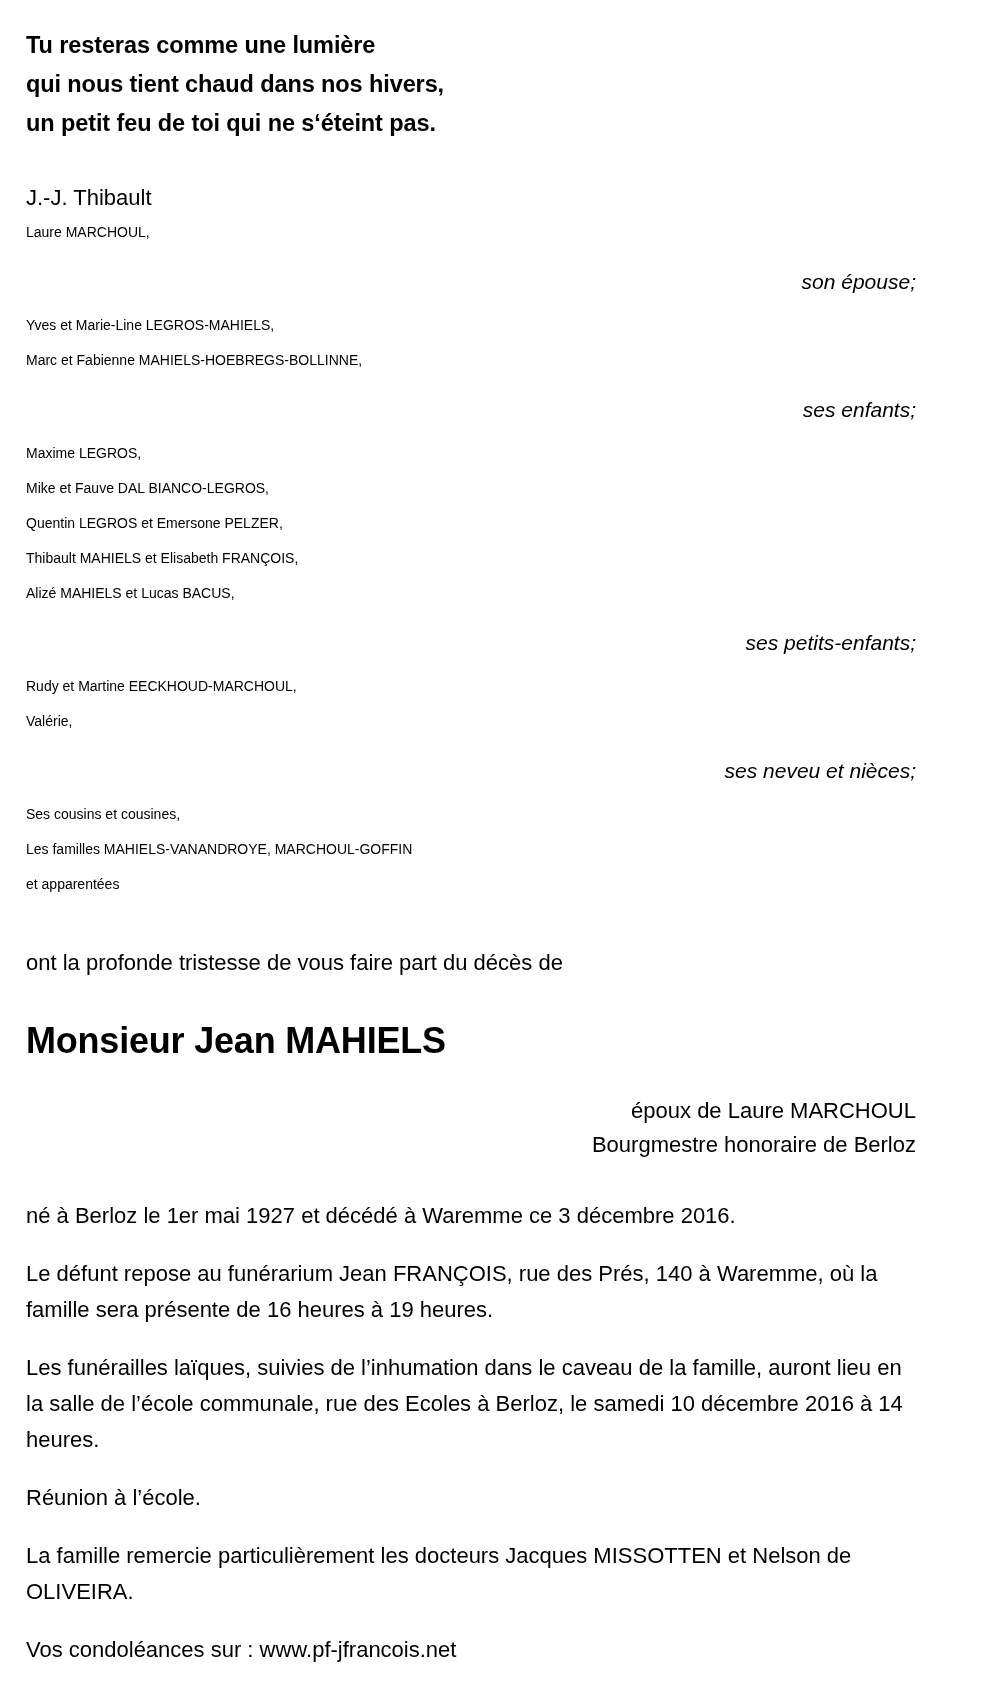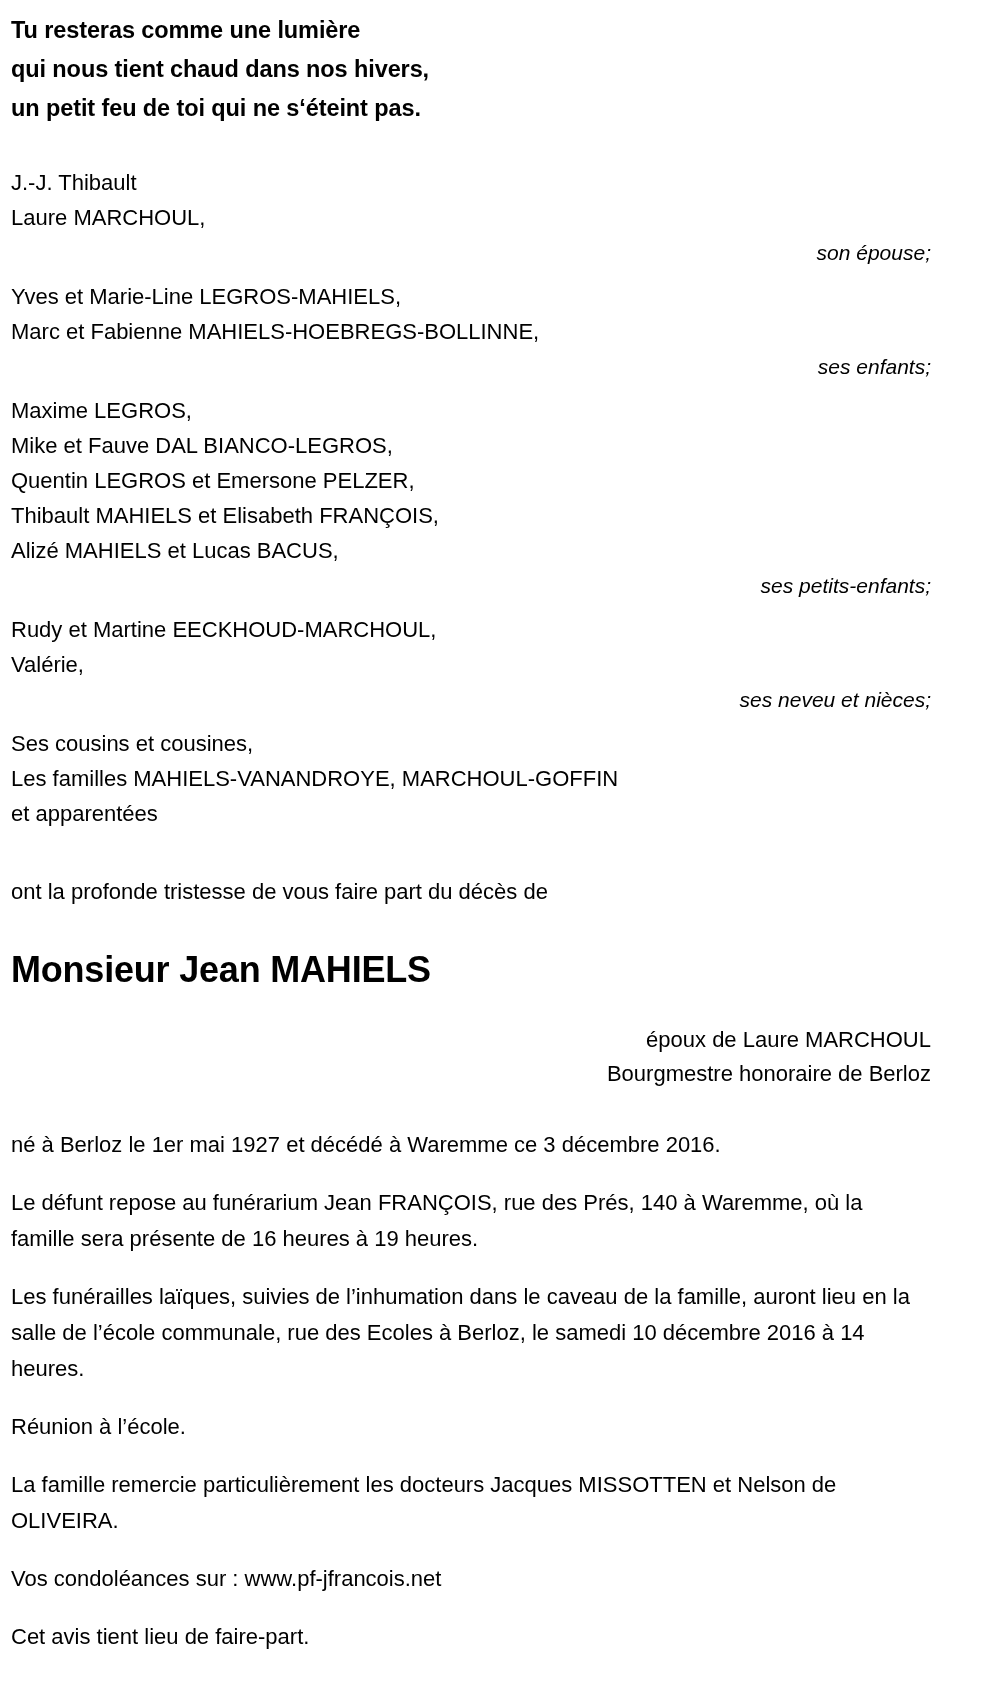--- a/index.html
+++ b/index.html
@@ -13,21 +13,21 @@
     height: 1686px;
     font-family: "Liberation Sans", "DejaVu Sans", sans-serif;
     color: #000000;
     -webkit-font-smoothing: antialiased;
     overflow: hidden;
   }
   .page {
     position: relative;
     width: 1000px;
     height: 1686px;
-    padding: 1px;
+    padding: 16px;
     box-sizing: border-box;
   }
   .inner {
     padding: 10px 68px 0 10px;
   }
 
   
   .poem {
     margin: 0;
     padding: 0;
@@ -49,31 +49,32 @@
   }
 
   
   .family-group {
     margin-top: 9px;
   }
   .family-group.tight {
     margin-top: 0;
   }
   .person-line {
-    font-size: 22px;
+    font-size: 14px;
     line-height: 35px;
     white-space: pre;
   }
   .relation {
     font-style: italic;
     font-size: 21px;
     line-height: 35px;
     text-align: right;
     padding-right: 0;
     white-space: pre;
+    margin-top: 14px;
   }
 
   
   .intro {
     font-size: 22px;
     line-height: 34px;
     margin-top: 44px;
     white-space: pre;
   }
 

